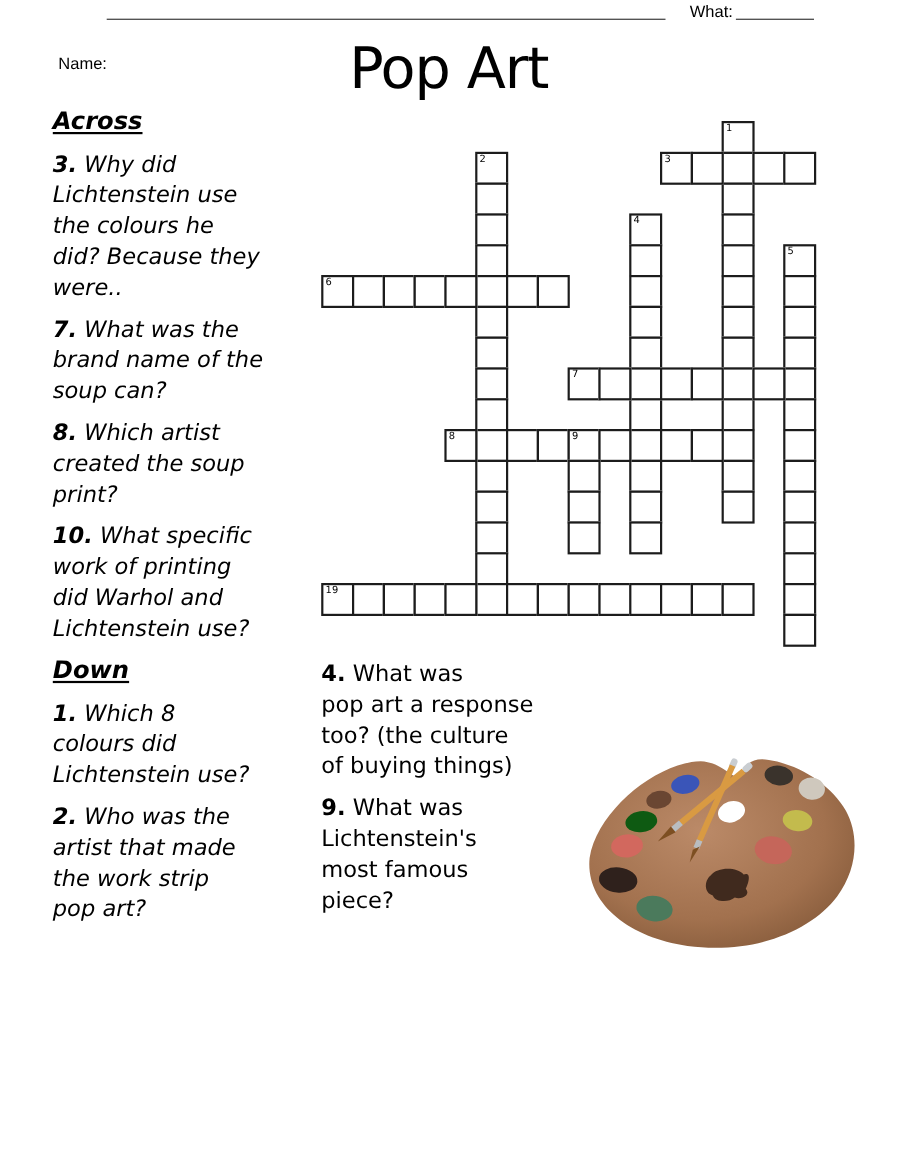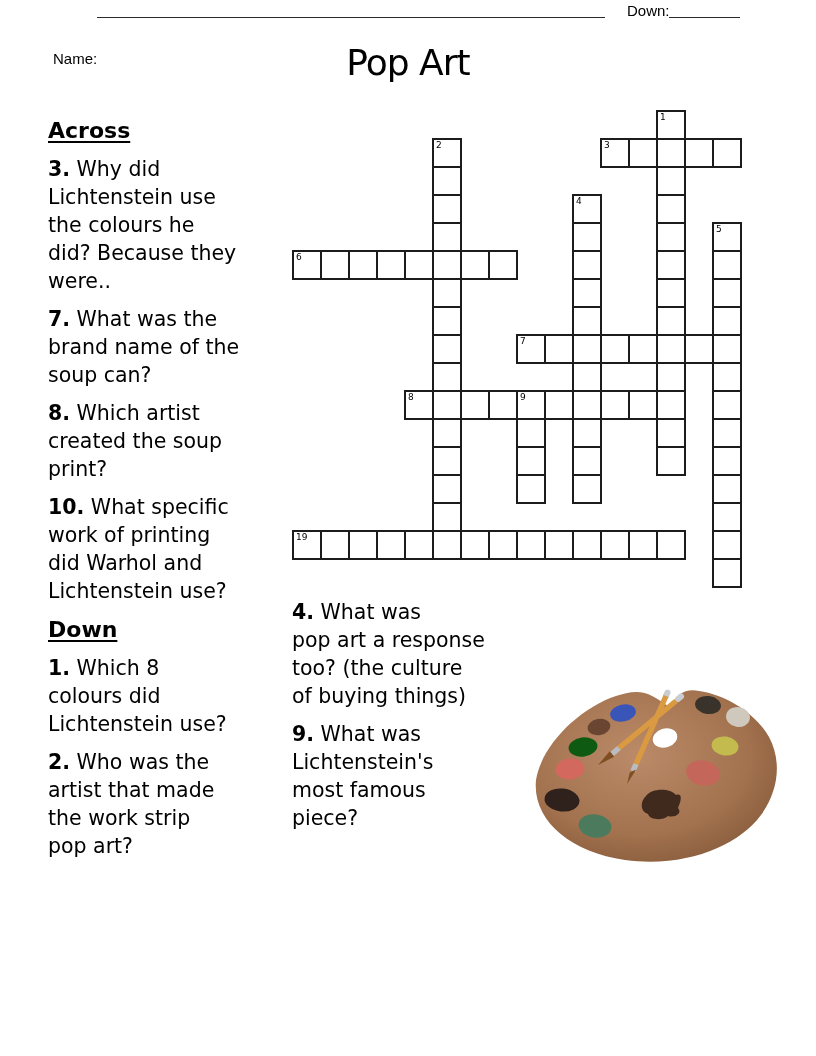--- a/index.html
+++ b/index.html
@@ -13,26 +13,26 @@
     font-family:"Liberation Sans", sans-serif; color:#000;
   }
   .hdr-label.name { left:53px;margin-top:48px; }
   .hdr-label.date { left:627px; }
   .write-line { position:absolute; top:3px; height:14px; border-bottom:1.6px solid #2a2a2a; }
   .write-line.name-line { left:97px; width:508px; }
   .write-line.date-line { left:669px; width:71px; }
   
   h1.title {
     position:absolute; top:34px; left:0; width:816px; margin:0;
-    text-align:center; font-size:36px; font-weight:400; line-height:58px;
+    text-align:center; font-size:52px; font-weight:400; line-height:58px;
     font-family:"DejaVu Sans", sans-serif; letter-spacing:-1px;
   }
   
   .clue-col { position:absolute; }
-  .col-left { left:48px; top:116px; width:240px; }
+  .col-left { left:48px; top:96px; width:240px;font-style:italic; }
   .col-mid  { left:292px; top:598px; width:244px; }
   h2.clue-heading {
     margin:0 0 9px 0; font-size:22px; font-weight:bold; line-height:30px;
     text-decoration:underline; text-decoration-thickness:2px; text-underline-offset:3px;
   }
   p.clue { margin:0 0 10px 0; font-size:20.5px; line-height:28px; }
   p.clue b { font-weight:bold; }
   p.clue .lines { white-space:pre-line; }
   
   .grid { position:absolute; left:292px; top:110px; }
@@ -47,21 +47,21 @@
   
   .palette-svg { position:absolute; left:528px; top:668px; }
 </style>
 </head>
 <body>
 
 <div class="page">
 
   <span class="hdr-label name">Name:</span>
   <div class="write-line name-line"></div>
-  <span class="hdr-label date">Down:</span>
+  <span class="hdr-label date">What:</span>
   <div class="write-line date-line"></div>
 
   <h1 class="title">Pop Art</h1>
 
   <div class="grid">
       <div class="cw-cell" style="left: 364px; top: 0px; border-color: rgb(28, 28, 28);">
         <span class="cw-num">1</span>
       </div>
       <div class="cw-cell" style="left: 364px; top: 28px; border-color: rgb(28, 28, 28);"></div>
       <div class="cw-cell" style="left: 364px; top: 56px; border-color: rgb(28, 28, 28);"></div>

